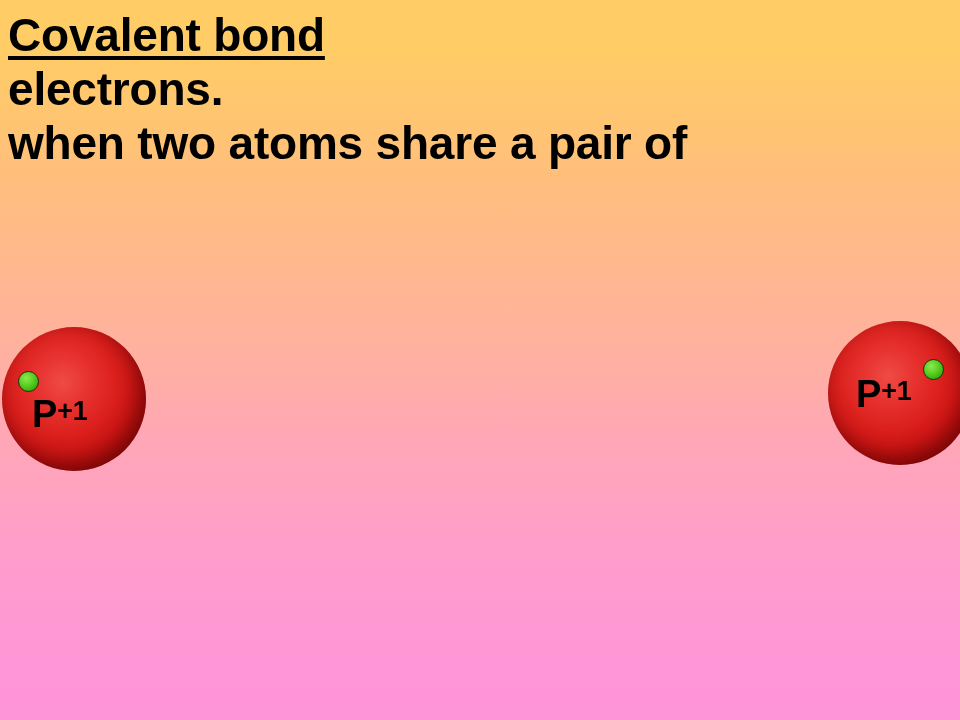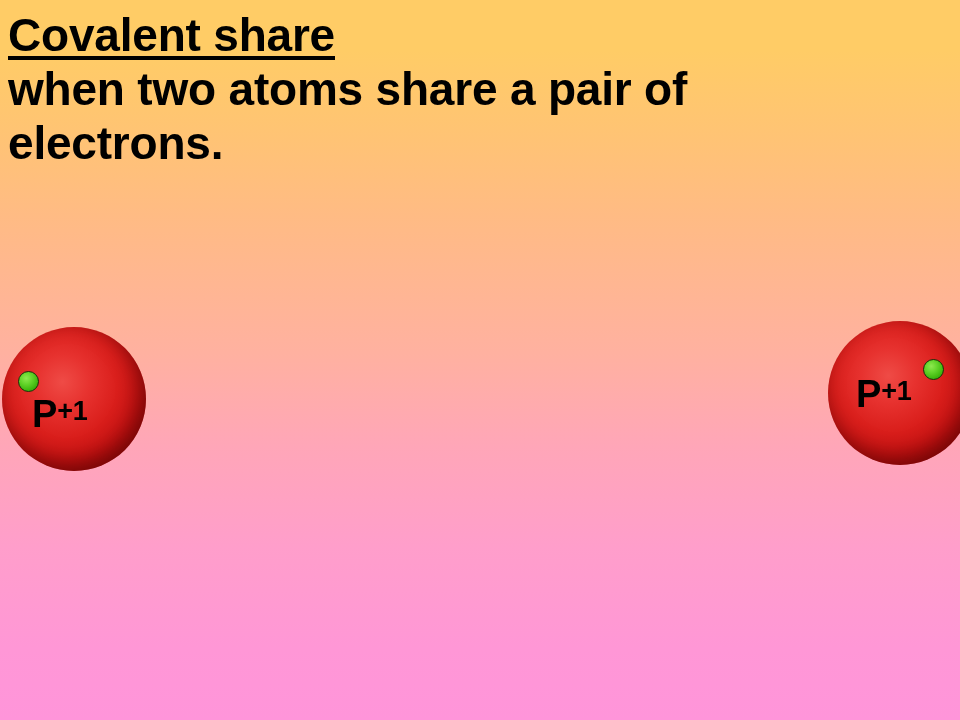--- a/index.html
+++ b/index.html
@@ -131,24 +131,24 @@
     top: 38px;
   }
 </style>
 </head>
 <body>
 
 <div id="slide">
 
   <div id="text-block">
     <div>
-      <span class="line title">Covalent share</span>
+      <span class="line title">Covalent bond</span>
     </div>
+    <div class="line">electrons.</div>
     <div class="line">when two atoms share a pair of</div>
-    <div class="line">electrons.</div>
   </div>
 
   <div class="atom" id="atom-left">
     <div class="electron" id="electron-left"></div>
     <div class="atom-label">
       <span>P</span><span class="sup">+1</span>
     </div>
   </div>
 
   <div class="atom" id="atom-right">

